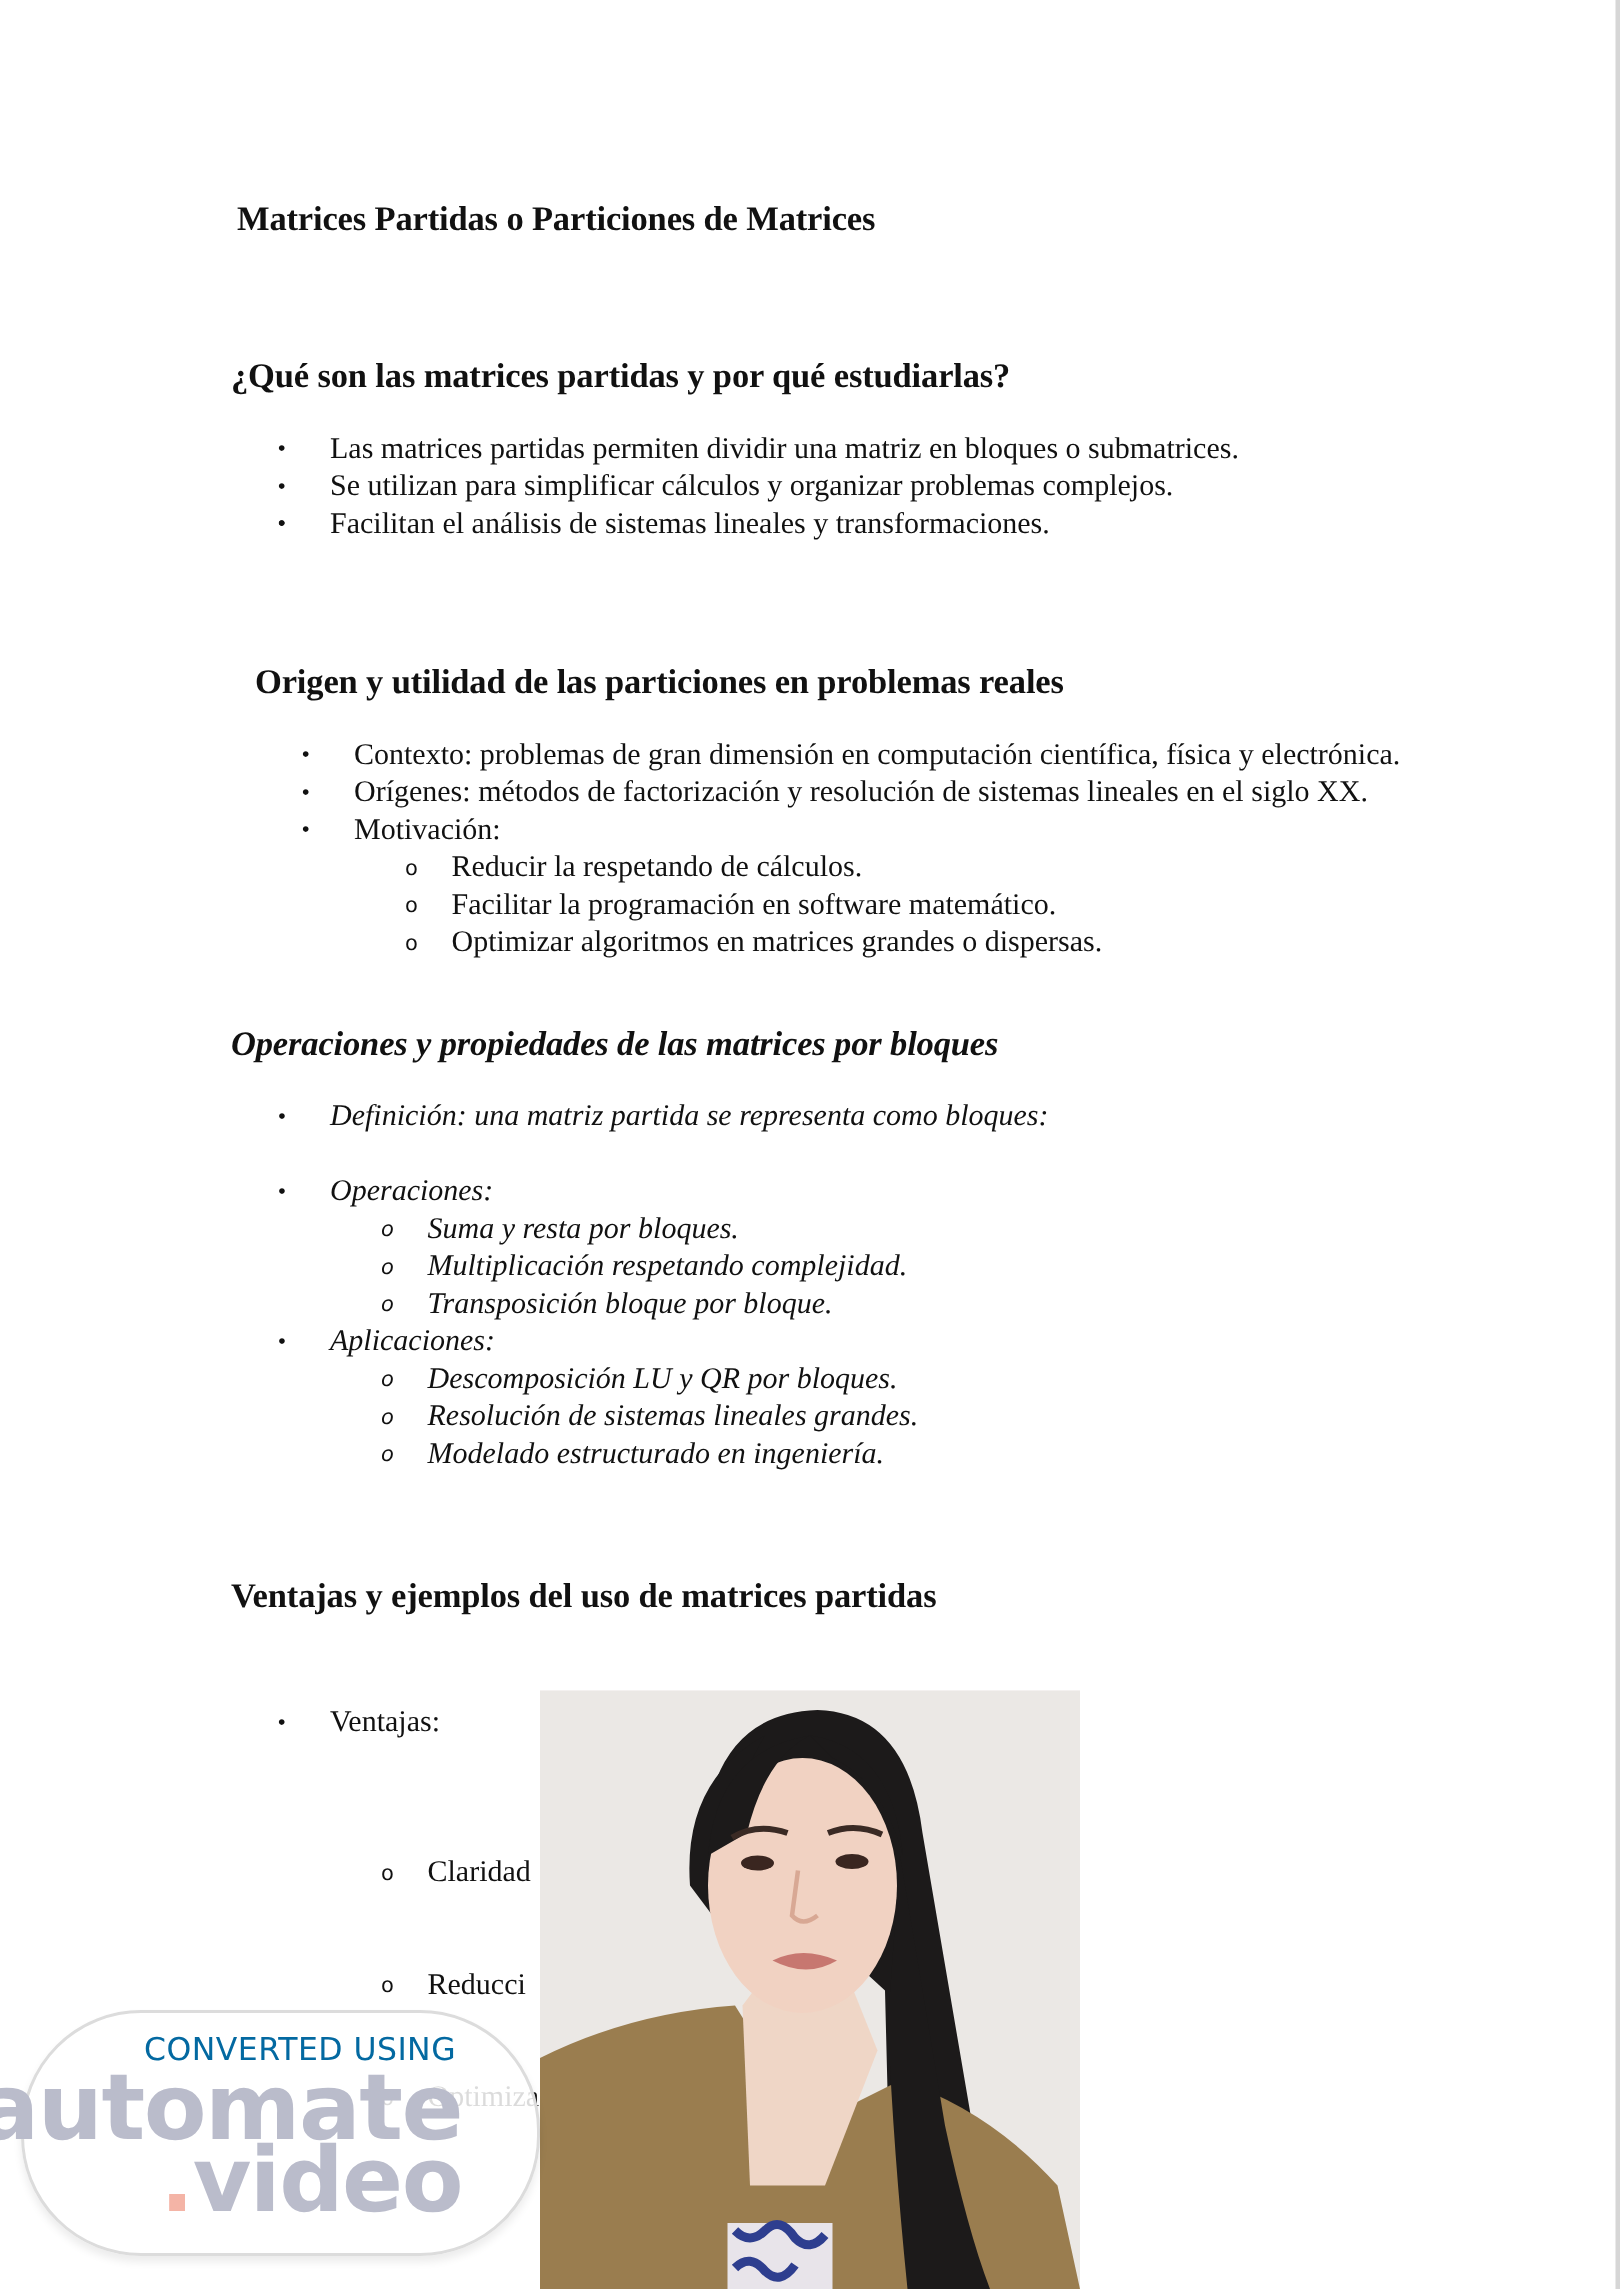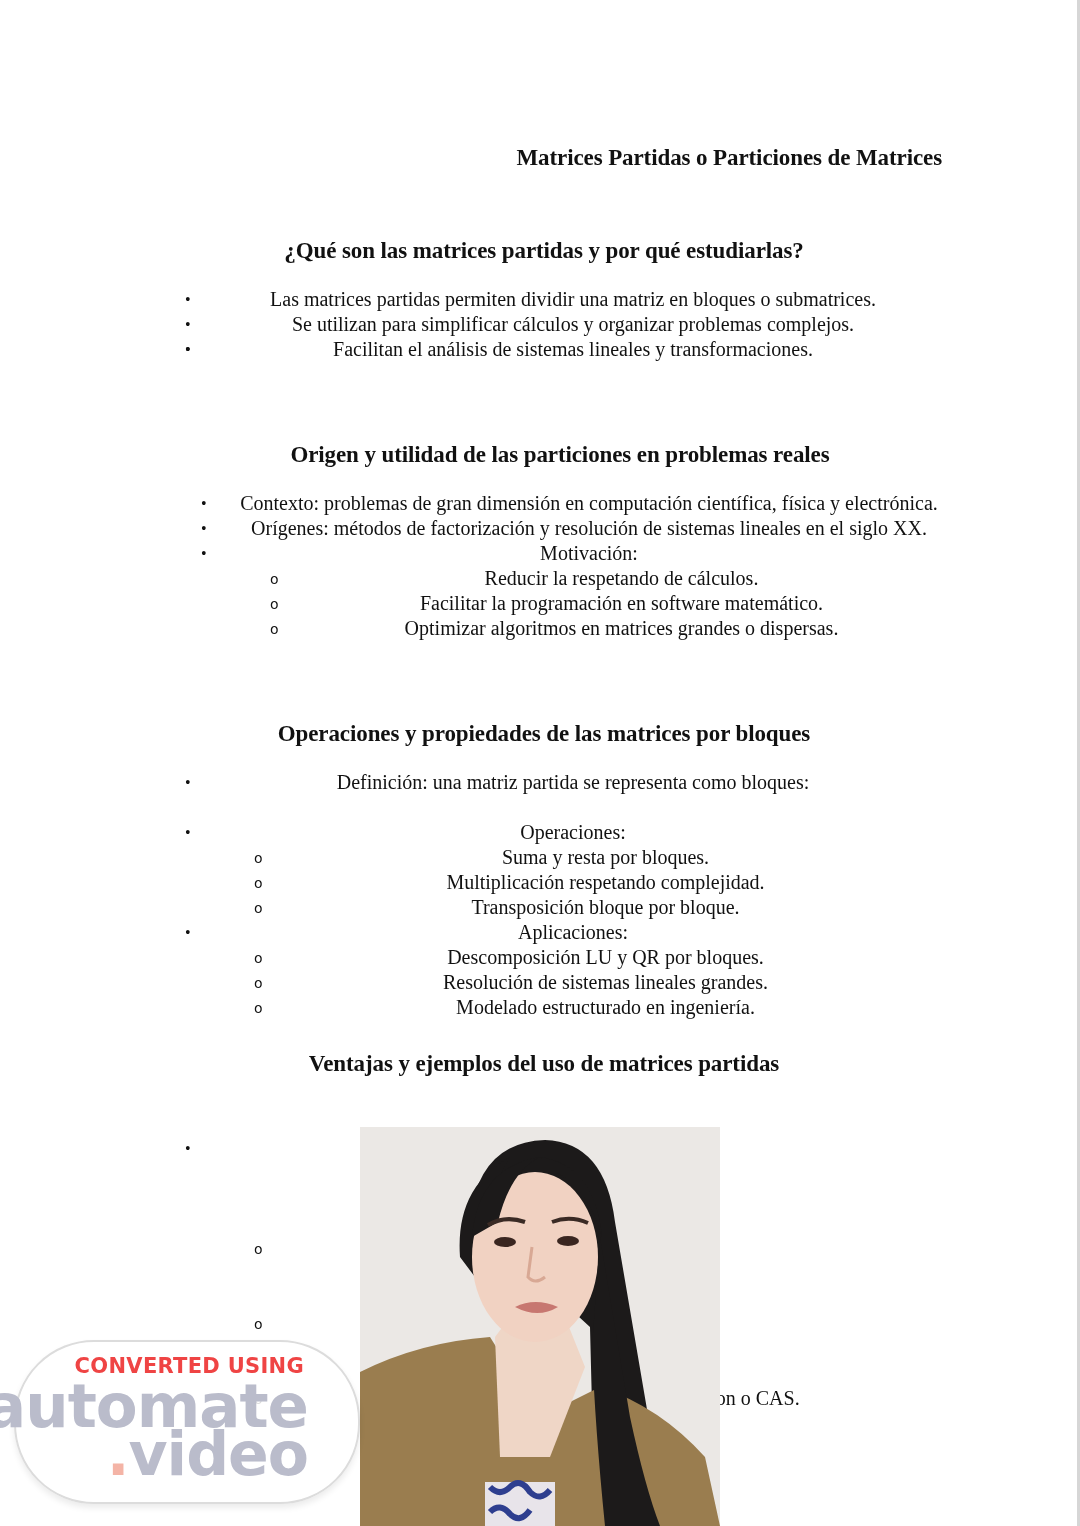--- a/index.html
+++ b/index.html
@@ -27,31 +27,30 @@
       position: absolute;
       left: 154px;
       top: 0;
       width: 780px;
     }
     .doc-title {
       position: absolute;
       left: 0;
       top: 129px;
       width: 772px;
-      text-align: right;
+      text-align: left;
       font-size: 23px;
       font-weight: bold;
       letter-spacing: -0.1px;
-      margin: 16px;
+      margin: 4px;
     }
     .section {
       position: absolute;
       left: 0;
       width: 780px;
-      text-align: center;
     }
     .section h2 {
       margin: 0;
       font-size: 23px;
       font-weight: bold;
       line-height: 30px;
       letter-spacing: -0.1px;
     }
     ul.items {
       list-style: none;
@@ -112,22 +111,22 @@
       background: rgba(255,255,255,0.85);
       box-shadow: 0 4px 6px rgba(0,0,0,0.08);
       font-family: "DejaVu Sans", sans-serif;
       text-align: right;
     }
     .wm-top {
       position: absolute;
       right: 54px;
       top: 12px;
       font-size: 21px;
-      font-weight: bold;
-      color: #ef4444;
+      font-weight: normal;
+      color: #0369a1;
       letter-spacing: 0.3px;
     }
     .wm-mid {
       position: absolute;
       right: 50px;
       top: 36px;
       font-size: 61px;
       font-weight: bold;
       color: #babccb;
       letter-spacing: -1px;
@@ -173,21 +172,21 @@
       <li><span class="bullet">•</span><span>Motivación:</span>
         <ul class="sub">
           <li><span class="circle">o</span><span>Reducir la respetando de cálculos.</span></li>
           <li><span class="circle">o</span><span>Facilitar la programación en software matemático.</span></li>
           <li><span class="circle">o</span><span>Optimizar algoritmos en matrices grandes o dispersas.</span></li>
         </ul>
       </li>
     </ul>
   </div>
 
-  <div class="section" style="top:719px;">
+  <div class="section" style="top:681px;font-style:italic;">
     <h2>Operaciones y propiedades de las matrices por bloques</h2>
     <ul class="items">
       <li><span class="bullet">•</span><span>Definición: una matriz partida se representa como bloques:</span>
         <div class="spacer-line"></div>
       </li>
       <li><span class="bullet">•</span><span>Operaciones:</span>
         <ul class="sub">
           <li><span class="circle">o</span><span>Suma y resta por bloques.</span></li>
           <li><span class="circle">o</span><span>Multiplicación respetando complejidad.</span></li>
           <li><span class="circle">o</span><span>Transposición bloque por bloque.</span></li>

